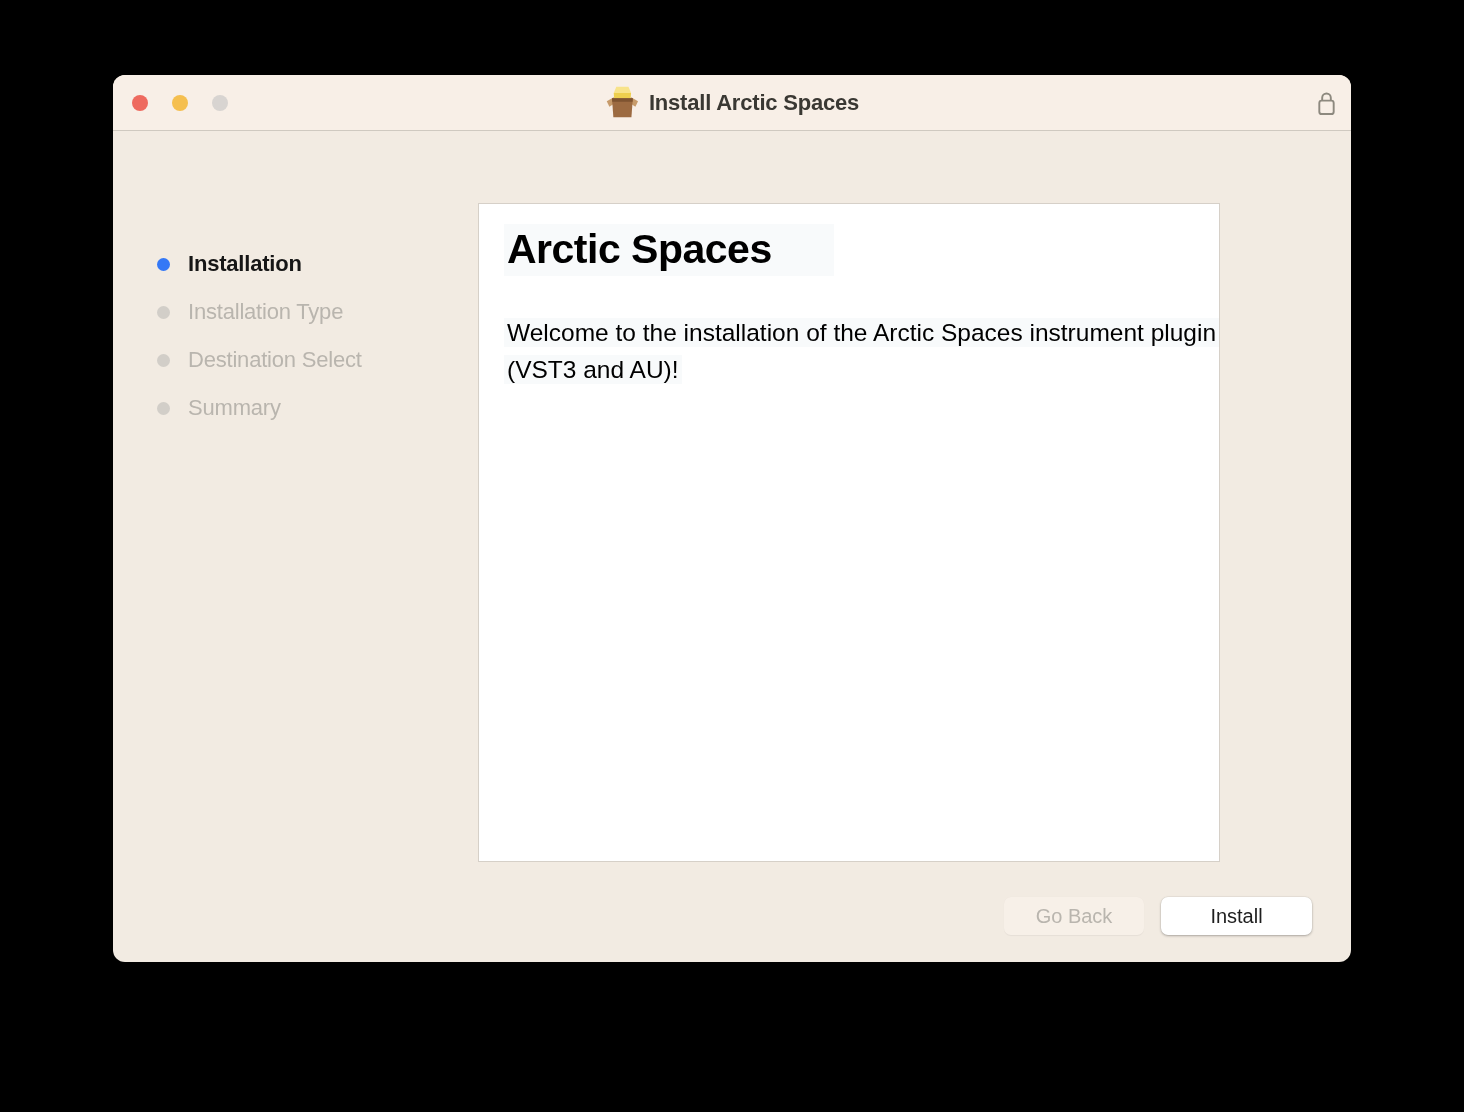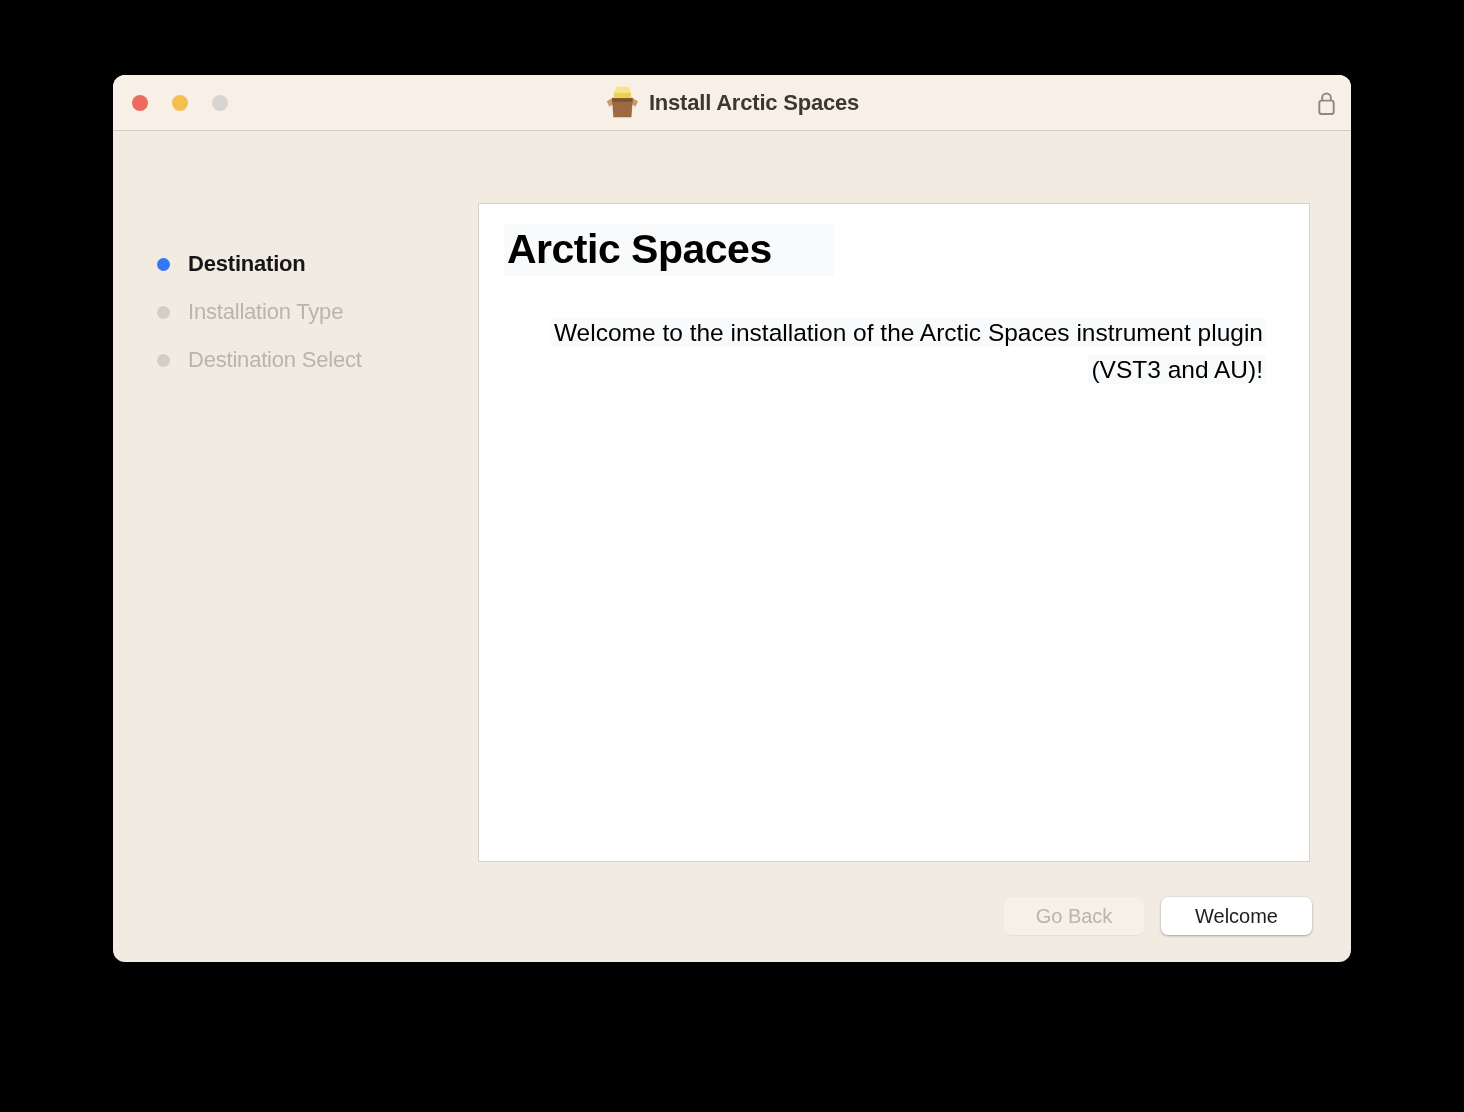--- a/index.html
+++ b/index.html
@@ -107,21 +107,21 @@
     color: var(--text-inactive);
     letter-spacing: -0.2px;
   }
   .step.active .dot { background: var(--accent-blue); }
   .step.active .lbl { color: #161616; font-weight: bold; }
 
   
   .panel {
     position: absolute;
     left: 365px; top: 72px;
-    width: 832px; height: 659px;
+    width: 742px; height: 659px;
     background: #ffffff;
     border: 1px solid var(--panel-border);
   }
   .panel h1 {
     position: absolute;
     left: 25px; top: 20px;
     font-size: 41px;
     font-weight: bold;
     letter-spacing: -0.5px;
     color: #000;
@@ -131,21 +131,20 @@
     background: var(--highlight-bg);
     padding: 2px 62px 4px 3px;
   }
   .panel p {
     position: absolute;
     left: 25px; top: 110px;
     width: 762px;
     font-size: 24.5px;
     line-height: 37px;
     color: #000;
-    text-align: right;
   }
   .panel p .hl {
     background: var(--highlight-bg);
     padding: 1px 3px;
     box-decoration-break: clone;
     -webkit-box-decoration-break: clone;
   }
 
   
   .footer {
@@ -205,36 +204,40 @@
       <rect x="4.5" y="12.5" width="15" height="14" rx="2.5" fill="none" stroke="#8d897f" stroke-width="2"></rect>
     </svg>
   </div>
 
   <div class="win-body">
 
 
     <div class="sidebar">
       <div class="step active">
         <span class="dot"></span>
-        <span class="lbl">Destination</span>
+        <span class="lbl">Installation</span>
       </div>
       <div class="step">
         <span class="dot"></span>
         <span class="lbl">Installation Type</span>
       </div>
       <div class="step">
         <span class="dot"></span>
         <span class="lbl">Destination Select</span>
+      </div>
+      <div class="step">
+        <span class="dot"></span>
+        <span class="lbl">Summary</span>
       </div>
     </div>
 
     <div class="panel">
       <h1><span class="hl">Arctic Spaces</span></h1>
       <p><span class="hl">Welcome to the installation of the Arctic Spaces instrument plugin (VST3 and AU)!</span></p>
     </div>
 
     <div class="footer">
       <button class="btn secondary" disabled="">Go Back</button>
-      <button class="btn primary">Welcome</button>
+      <button class="btn primary">Install</button>
     </div>
 
   </div>
 </div>
 
 </body></html>

